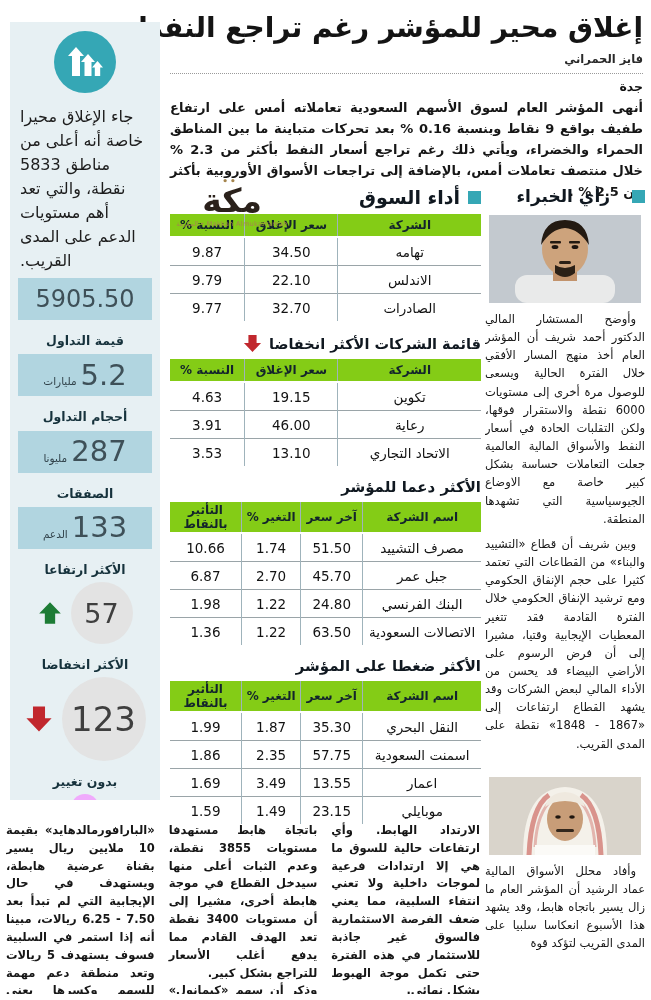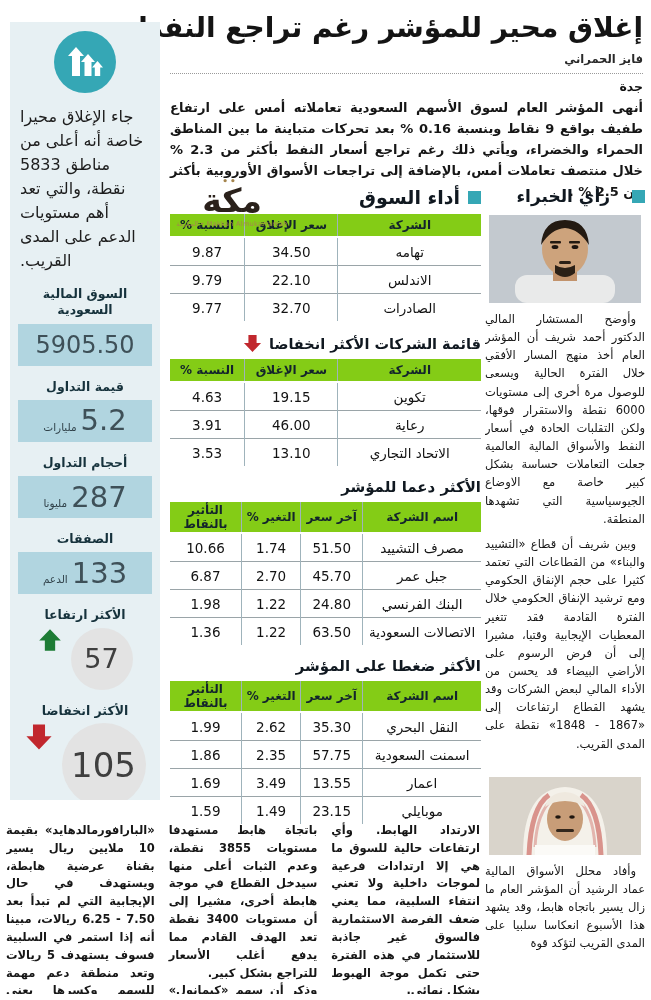--- a/index.html
+++ b/index.html
@@ -16,21 +16,21 @@
 
   
   .sidebar{position:absolute;top:22px;left:10px;width:150px;height:778px;background:#e7f0f3;text-align:center;overflow:hidden;}
   .side-badge{width:62px;height:62px;border-radius:50%;background:#35a7b5;margin:9px auto 0;display:flex;align-items:center;justify-content:center;}
   .side-note{margin:12px 10px 0;font-size:16px;line-height:1.5;color:#1d1d1d;text-align:left;}
   .stat-label{margin:13px 6px 0;font-size:12.5px;font-weight:bold;color:#16323c;line-height:1.3;}
   .stat-box{margin:5px 8px 0;height:42px;background:#b1d5e0;display:flex;align-items:center;justify-content:center;gap:4px;color:#3e5058;}
   .stat-num{font-size:29px;line-height:1;}
   .stat-num.sm{font-size:24px;}
   .stat-unit{font-size:10.5px;margin-top:12px;color:#31424a;}
-  .count-row{display:flex;justify-content:center;gap:9px;margin-top:4px;}
+  .count-row{display:flex;align-items:center;justify-content:center;gap:9px;margin-top:4px;}
   .circle{background:#e3e3e3;border-radius:50%;display:flex;align-items:center;justify-content:center;color:#3f3f3f;}
   .c-g{width:62px;height:62px;font-size:27px;}
   .c-l{width:84px;height:84px;font-size:34px;}
   .c-u{width:28px;height:28px;background:#f0abfc;color:#2c5660;font-size:14px;margin:3px auto 15px;}
 
   
   .market{position:absolute;top:186px;left:170px;width:311px;}
   .sechead{display:flex;align-items:center;gap:8px;font-size:19px;font-weight:bold;color:#101820;}
   .sq{width:13px;height:13px;background:#35a7b5;flex:0 0 auto;}
   .logo{position:absolute;left:2px;top:-2px;width:120px;text-align:center;}
@@ -79,21 +79,20 @@
   <div class="sidebar">
     <div class="side-badge">
       <svg width="36" height="34" viewBox="0 0 36 34" class="arrow-svg">
         <path d="M9 2 L17 11 H13 V31 H5 V11 H1 Z" fill="#ffffff"></path>
         <path d="M21 9 L28 17 H24.5 V31 H17.5 V17 H14 Z" fill="#ffffff"></path>
         <path d="M30.5 16 L36 22.5 H33.2 V31 H27.8 V22.5 H25 Z" fill="#ffffff"></path>
       </svg>
     </div>
     <div class="side-note">جاء الإغلاق محيرا خاصة أنه أعلى من مناطق 5833 نقطة، والتي تعد أهم مستويات الدعم على المدى القريب.</div>
 
-    <div class="stat-label">السوق المالية السعودية</div>
     <div class="stat-box">
       <span class="stat-num sm">5905.50</span>
     </div>
 
     <div class="stat-label">قيمة التداول</div>
     <div class="stat-box">
       <span class="stat-num">5.2</span>
       <span class="stat-unit">مليارات</span>
     </div>
 
@@ -112,21 +111,21 @@
     <div class="stat-label">الأكثر ارتفاعا</div>
     <div class="count-row">
       <span class="circle c-g">57</span>
       <svg width="24" height="24" viewBox="0 0 20 20" class="arrow-svg">
         <path d="M10 1 L19 10.5 H14.3 V19 H5.7 V10.5 H1 Z" fill="#1d7c35"></path>
       </svg>
     </div>
 
     <div class="stat-label">الأكثر انخفاضا</div>
     <div class="count-row">
-      <span class="circle c-l">105</span>
+      <span class="circle c-l">123</span>
       <svg width="28" height="28" viewBox="0 0 20 20" class="arrow-svg">
         <path d="M10 19 L1 9.5 H5.7 V1 H14.3 V9.5 H19 Z" fill="#c1272d"></path>
       </svg>
     </div>
 
     <div class="stat-label">بدون تغيير</div>
     <div class="circle c-u">22</div>
   </div>
 
   <div class="market">
@@ -270,21 +269,21 @@
         <th>اسم الشركة</th>
         <th>آخر سعر</th>
         <th>التغير %</th>
         <th>التأثير بالنقاط</th>
       </tr>
         </thead>
       <tbody>
         <tr>
             <td>النقل البحري</td>
             <td>35.30</td>
-            <td>2.62</td>
+            <td>1.87</td>
             <td>1.99</td>
           </tr>
         <tr>
             <td>اسمنت السعودية</td>
             <td>57.75</td>
             <td>2.35</td>
             <td>1.86</td>
           </tr>
         <tr>
             <td>اعمار</td>

